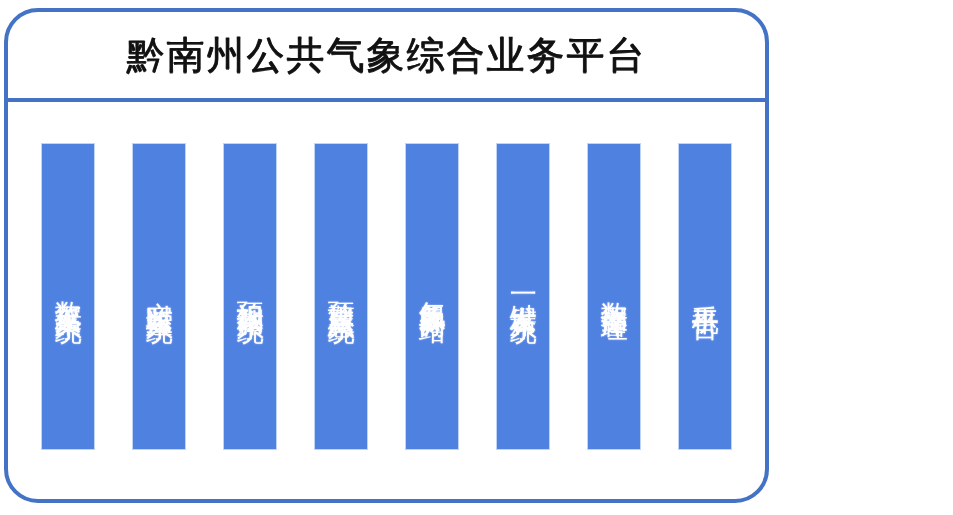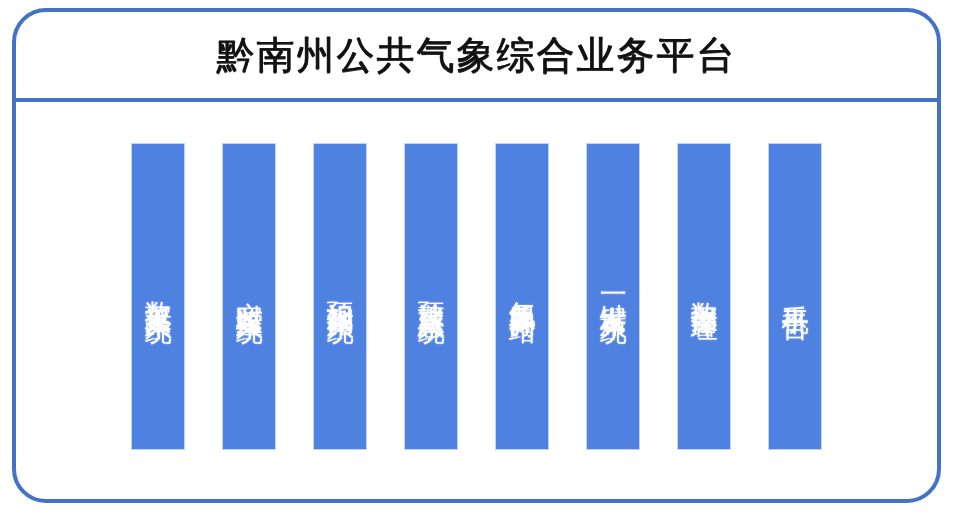--- a/index.html
+++ b/index.html
@@ -10,23 +10,23 @@
   body {
     width: 953px;
     height: 515px;
     font-family: "Liberation Serif", "DejaVu Serif", serif;
     overflow: hidden;
   }
 
   
   #platform-frame {
     position: absolute;
-    left: 12px;
+    left: 4px;
     top: 8px;
-    width: 929px;
+    width: 765px;
     height: 495px;
     box-sizing: border-box;
     border: 4px solid #4472C4;
     border-radius: 34px;
     background: #ffffff;
   }
 
   
   #header-band {
     position: absolute;

